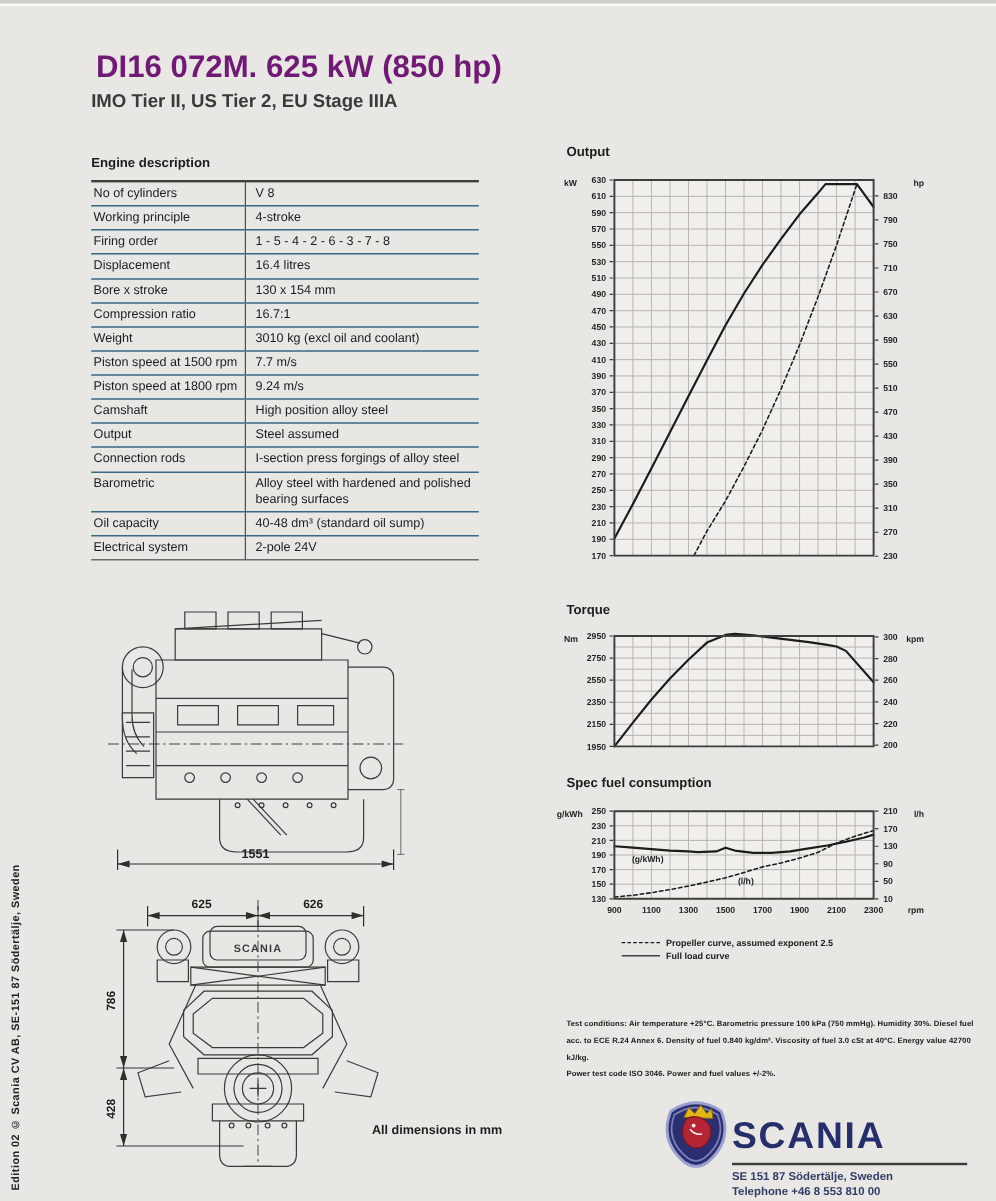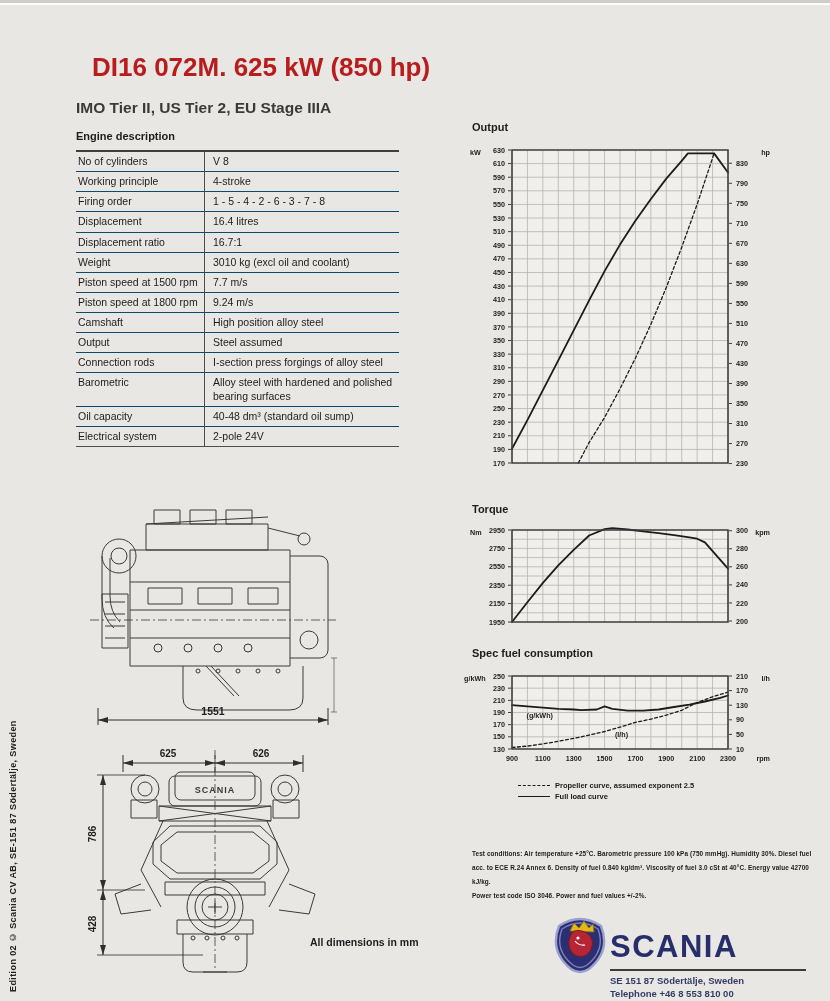--- a/index.html
+++ b/index.html
@@ -10,21 +10,21 @@
   }
   .top-strip{position:absolute;top:0;left:0;right:0;height:3px;background:#cfcecb;border-bottom:2px solid #ffffff;}
 
   .edition-note{
     position:absolute;left:8px;top:592px;height:400px;
     writing-mode:vertical-rl;transform:rotate(180deg);
     font-size:9px;font-weight:600;color:#222;letter-spacing:.4px;white-space:nowrap;
   }
 
   .header{position:absolute;left:76px;top:36px;}
-  .header h1{margin:16px;font-size:26px;font-weight:bold;color:#b91c1c;letter-spacing:0;}
+  .header h1{margin:4px;font-size:26px;font-weight:bold;color:#701a75;letter-spacing:0;}
   .header .subtitle{margin:5px 0 0 0;font-size:15.5px;font-weight:600;color:#3a3a3a;}
 
   .engine-section{position:absolute;left:76px;top:130px;width:323px;}
   .engine-section h2{margin:0 0 8px 0;font-size:11px;font-weight:bold;color:#1d1d1d;}
   table.specs{width:323px;border-collapse:collapse;font-size:10.5px;color:#1c1c1c;border-top:2px solid #3f3f3f;border-bottom:1px solid #4d4d4d;}
   table.specs td{border-top:1px solid #0c4a6e;padding:3px 6px 3px 2px;vertical-align:top;line-height:1.25;}
   table.specs tr:first-child td{border-top:none;}
   table.specs td.lbl{width:120px;border-right:1px solid #4d4d4d;}
   table.specs td.val{padding-left:8px;}
 
@@ -76,21 +76,25 @@
           </tr>
           <tr>
             <td class="lbl">Firing order</td>
             <td class="val">1 - 5 - 4 - 2 - 6 - 3 - 7 - 8</td>
           </tr>
           <tr>
             <td class="lbl">Displacement</td>
             <td class="val">16.4 litres</td>
           </tr>
           <tr>
-            <td class="lbl">Displacement ratio</td>
+            <td class="lbl">Bore x stroke</td>
+            <td class="val">130 x 154 mm</td>
+          </tr>
+          <tr>
+            <td class="lbl">Compression ratio</td>
             <td class="val">16.7:1</td>
           </tr>
           <tr>
             <td class="lbl">Weight</td>
             <td class="val">3010 kg (excl oil and coolant)</td>
           </tr>
           <tr>
             <td class="lbl">Piston speed at 1500 rpm</td>
             <td class="val">7.7 m/s</td>
           </tr>

